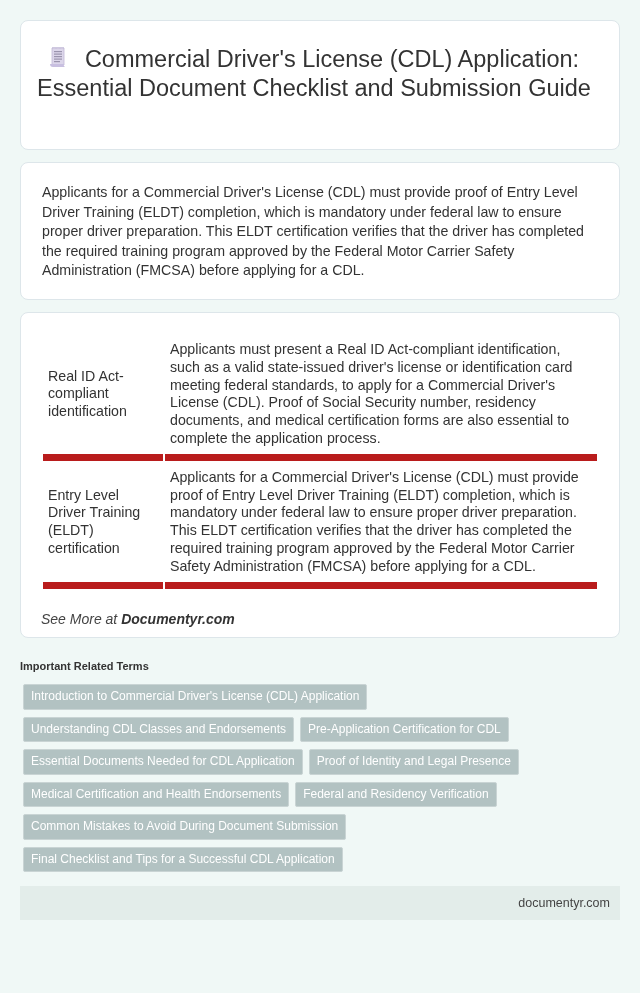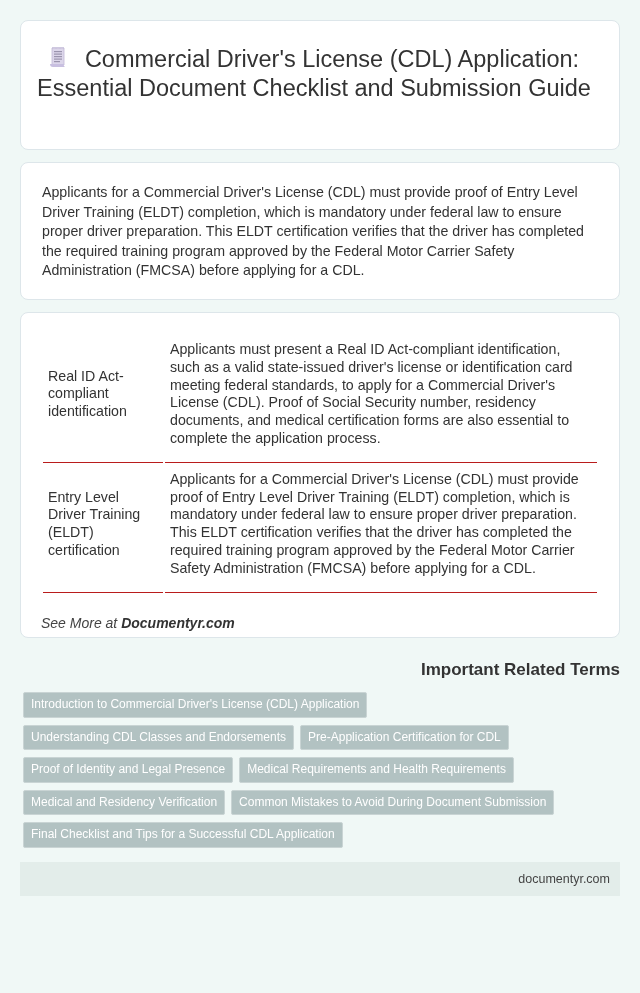--- a/index.html
+++ b/index.html
@@ -53,40 +53,40 @@
     }
     table.doc-table {
       width: 100%;
       border-collapse: separate;
       border-spacing: 2px;
       font-size: 14.2px;
       line-height: 17.8px;
       color: #333;
     }
     table.doc-table td {
-      border-bottom: 1px solid #b91c1c;
-      padding: 6px 5px 14px 5px;
+      border-bottom: 7px solid #b91c1c;
+      padding: 6px 5px 6px 5px;
       vertical-align: middle;
     }
     table.doc-table td.term {
       width: 120px;
     }
     .see-more {
       font-style: italic;
       font-size: 14px;
       color: #444;
       margin-top: 20px;
     }
     .see-more b {
       font-weight: bold;
       color: #333;
     }
     .related-title {
-      text-align: right;
-      font-size: 17px;
+      text-align: left;
+      font-size: 11px;
       color: #333;
       margin-top: 22px;
       margin-bottom: 12px;
     }
     .tags {
       display: flex;
       flex-wrap: wrap;
       gap: 7px 6px;
       padding: 0 3px;
     }
@@ -156,23 +156,24 @@
       <span>See More at </span><b>Documentyr.com</b>
     </p>
   </div>
 
   <h2 class="related-title">Important Related Terms</h2>
 
   <div class="tags">
     <span class="tag">Introduction to Commercial Driver's License (CDL) Application</span>
     <span class="tag">Understanding CDL Classes and Endorsements</span>
     <span class="tag">Pre-Application Certification for CDL</span>
+    <span class="tag">Essential Documents Needed for CDL Application</span>
     <span class="tag">Proof of Identity and Legal Presence</span>
-    <span class="tag">Medical Requirements and Health Requirements</span>
-    <span class="tag">Medical and Residency Verification</span>
+    <span class="tag">Medical Certification and Health Endorsements</span>
+    <span class="tag">Federal and Residency Verification</span>
     <span class="tag">Common Mistakes to Avoid During Document Submission</span>
     <span class="tag">Final Checklist and Tips for a Successful CDL Application</span>
   </div>
 
   <div class="footer">
     <span>documentyr.com</span>
   </div>
 
 </div>
 

